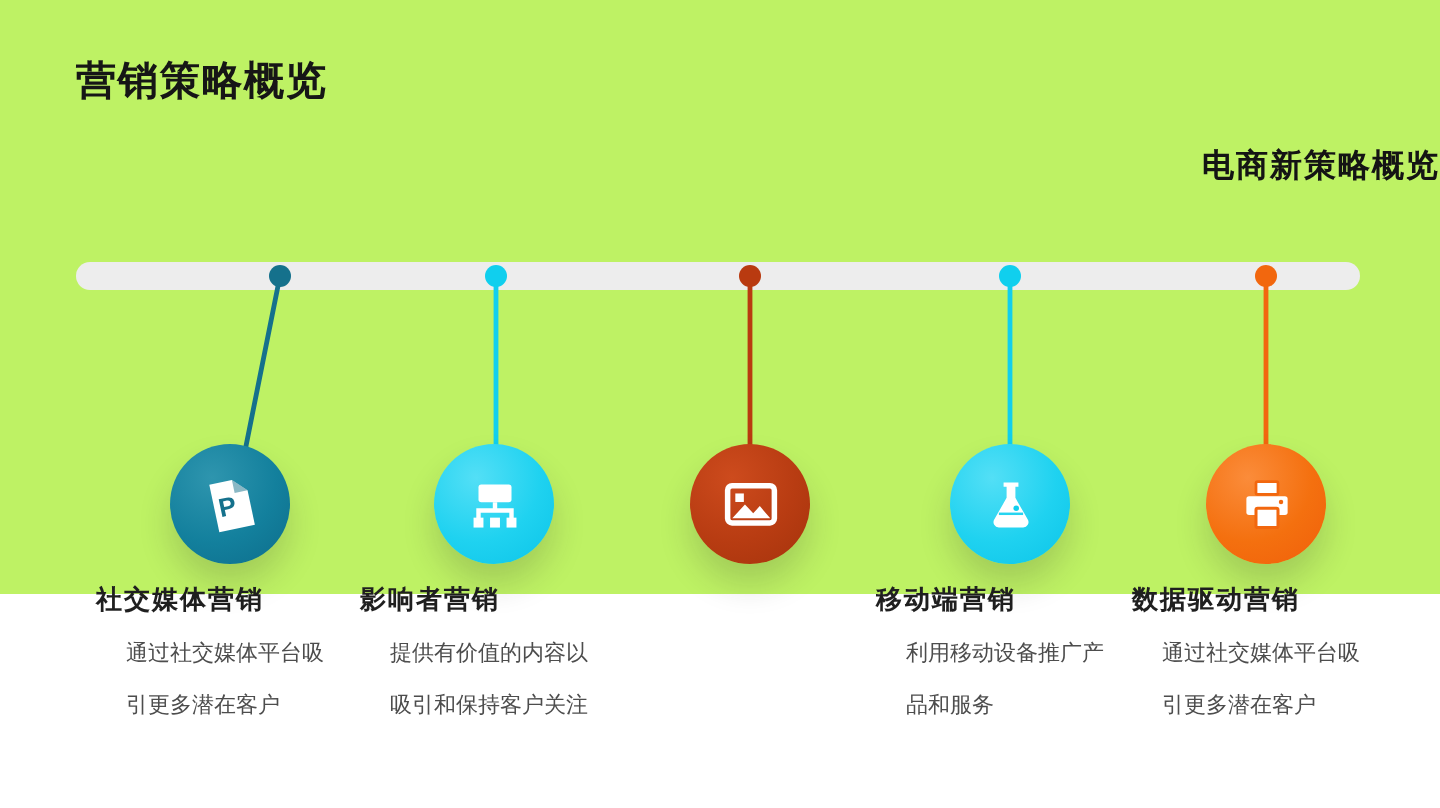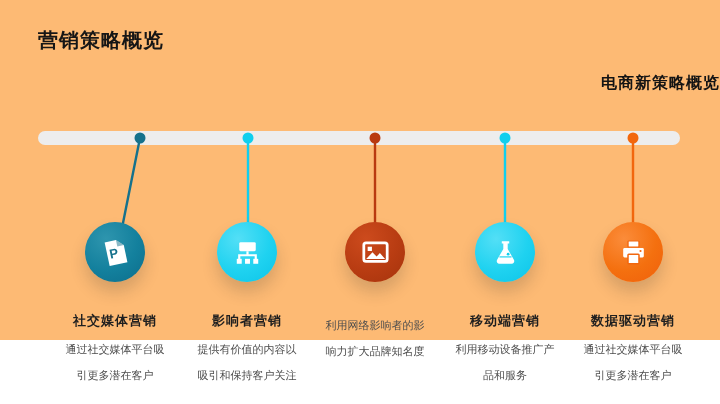--- a/index.html
+++ b/index.html
@@ -5,22 +5,22 @@
   * { margin: 0; padding: 0; box-sizing: border-box; }
   html, body { width: 720px; height: 404px; }
   body {
     font-family: "Liberation Sans", "DejaVu Sans", sans-serif;
     background: #ffffff;
     overflow: hidden;
   }
   .slide {
     position: relative;
     width: 720px;
-    height: 340px;
-    background: #fdba74;
+    height: 297px;
+    background: #bef264;
   }
   .main-title {
     position: absolute;
     left: 38px;
     top: 27px;
     font-size: 20px;
     font-weight: bold;
     color: #161616;
     letter-spacing: 1px;
   }
@@ -61,24 +61,25 @@
     z-index: 3;
     display: flex;
     align-items: center;
     justify-content: center;
     box-shadow: 0 10px 16px rgba(40,40,40,0.18);
   }
   .item-circle svg { width: 33px; height: 33px; display: block; }
   .icon-rotated { transform: rotate(-12deg); }
   .item-text {
     position: absolute;
-    top: 312px;
+    top: 291px;
     width: 134px;
-    text-align: center;
+    text-align: left;
     z-index: 2;
+    font-family: Liberation Mono, monospace;
   }
   .item-title {
     font-size: 13px;
     font-weight: bold;
     color: #1f1f1f;
     letter-spacing: 1px;
     margin-bottom: 6px;
   }
   .item-desc {
     width: 104px;
@@ -143,21 +144,20 @@
   </div>
 
   <div class="item-circle c3" style="background: radial-gradient(circle at 35% 28%, rgb(205, 75, 29) 0%, rgb(184, 60, 18) 55%, rgb(165, 51, 12) 100%);">
     <svg viewBox="0 0 24 24">
       <rect x="3.5" y="5" width="17" height="13.5" rx="1.6" fill="none" stroke="#ffffff" stroke-width="2"></rect>
       <rect x="6.3" y="7.8" width="3.1" height="3.1" fill="#ffffff"></rect>
       <path d="M5.2 16.8 l4.6 -5 3 3.2 2.4 -2.6 3.8 4.4 z" fill="#ffffff"></path>
     </svg>
   </div>
   <div class="item-text t3">
-    <div class="item-desc">利用网络影响者的影响力扩大品牌知名度</div>
   </div>
 
   <div class="item-circle c4" style="background: radial-gradient(circle at 35% 28%, rgb(83, 223, 246) 0%, rgb(31, 210, 240) 55%, rgb(12, 196, 232) 100%);">
     <svg viewBox="0 0 24 24">
       <path d="M9.3 3.8 h5.4 v1.6 h-1.1 v4 l4.5 7.9 a1.9 1.9 0 0 1 -1.65 2.85 h-8.9 a1.9 1.9 0 0 1 -1.65 -2.85 l4.5 -7.9 v-4 h-1.1 z" fill="#ffffff"></path>
       <path d="M7.6 15.2 h8.8" stroke-width="0.9" fill="none" stroke-opacity="0.9" stroke="#10cfee"></path>
       <circle cx="13.9" cy="13.2" r="1" fill="#10cfee"></circle>
     </svg>
   </div>
   <div class="item-text t4">

